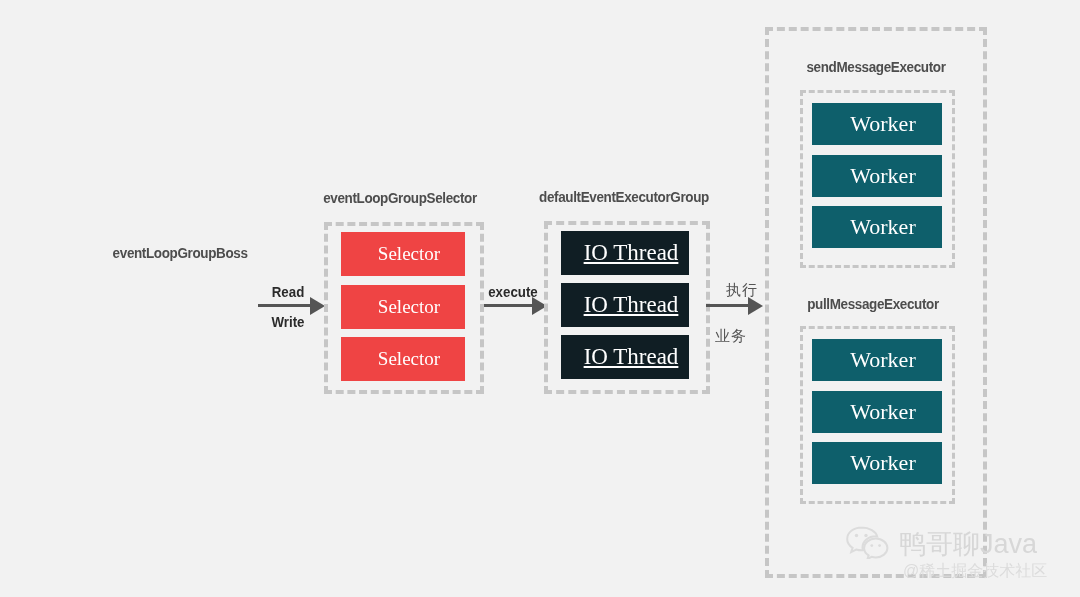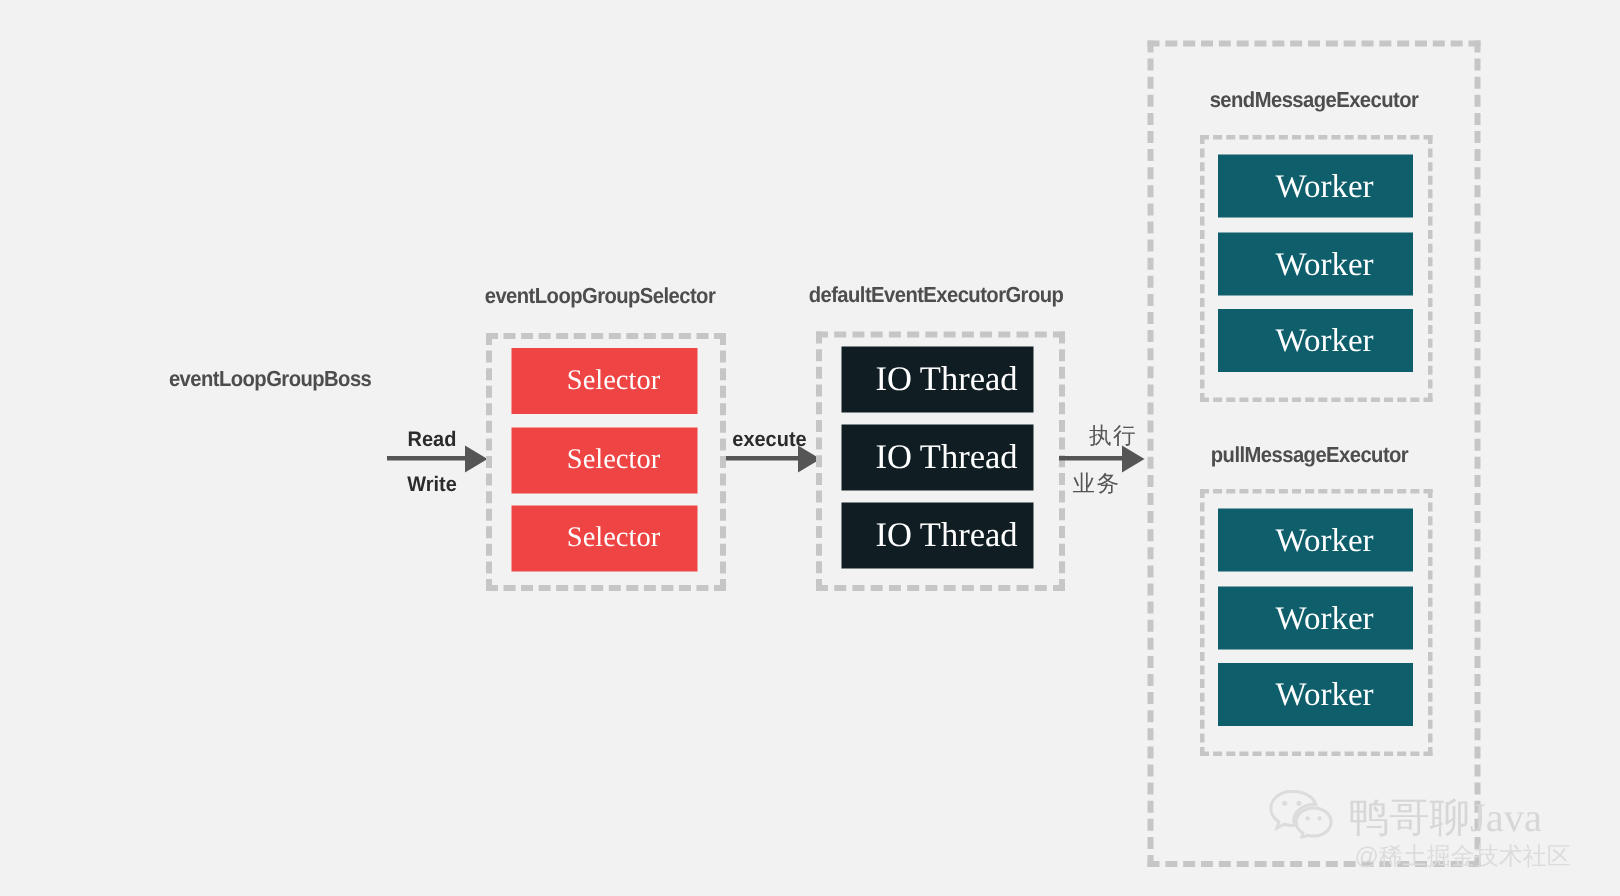--- a/index.html
+++ b/index.html
@@ -58,20 +58,21 @@
     background: #0e5f6b;
     font-size: 25px;
   }
   .node.selector {
     background: #ef4444;
     font-size: 19px;
   }
   .node.iothread {
     background: #101e24;
     font-size: 23px;
+    text-decoration: underline;
   }
   .node.worker {
     background: #0e5f6b;
     font-size: 22px;
   }
 
   
   .arrow-line {
     position: absolute;
     height: 3px;
@@ -114,21 +115,21 @@
   }
   .wm-row1 {
     position: absolute;
     left: 0;
     top: 0;
     display: flex;
     align-items: center;
     gap: 8px;
   }
   .wm-title {
-    font-family: Liberation Serif, serif;
+    font-family: Liberation Sans, sans-serif;
     font-size: 27px;
     color: #d7d7d7;
     letter-spacing: 0px;
     white-space: nowrap;
   }
   .wm-row2 {
     position: absolute;
     left: 58px;
     top: 36px;
     font-family: "Liberation Sans", sans-serif;
@@ -166,21 +167,21 @@
 
   <div class="dashed-box" style="left:544px; top:221px; width:166px; height:173px;"></div>
 
   <div class="node iothread" style="left:561px; top:231px; width:128px; height:44px;">IO Thread</div>
   <div class="node iothread" style="left:561px; top:283px; width:128px; height:44px;">IO Thread</div>
   <div class="node iothread" style="left:561px; top:335px; width:128px; height:44px;">IO Thread</div>
 
   <div class="arrow-line" style="left:706px; top:304px; width:46px;"></div>
   <div class="arrow-head" style="left:748px; top:297px;"></div>
   <div class="arrow-label cjk" style="left:704px; top:281px; width:54px;text-align:right;">执行</div>
-  <div class="arrow-label cjk" style="left:704px; top:313px; width:54px;">业务</div>
+  <div class="arrow-label cjk" style="left:704px; top:327px; width:54px;">业务</div>
 
   <div class="dashed-box" style="left:765px; top:27px; width:222px; height:551px;"></div>
 
   <div class="group-label" style="left:793px; top:59px; width:166px;">sendMessageExecutor</div>
 
   <div class="dashed-box thin" style="left:800px; top:90px; width:155px; height:178px;"></div>
 
   <div class="node worker" style="left:812px; top:103px; width:130px; height:42px;">Worker</div>
   <div class="node worker" style="left:812px; top:155px; width:130px; height:42px;">Worker</div>
   <div class="node worker" style="left:812px; top:206px; width:130px; height:42px;">Worker</div>

